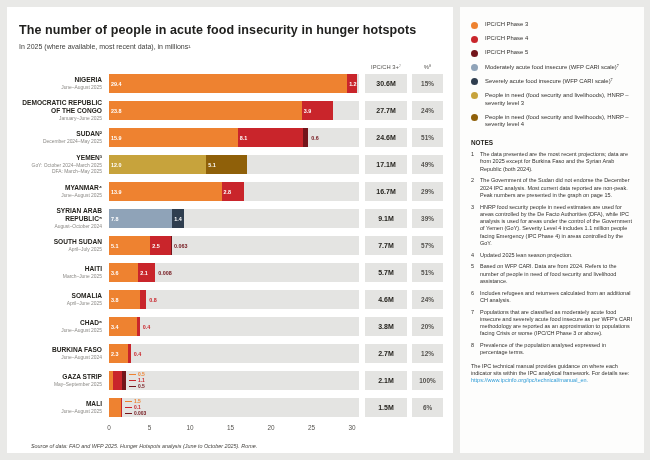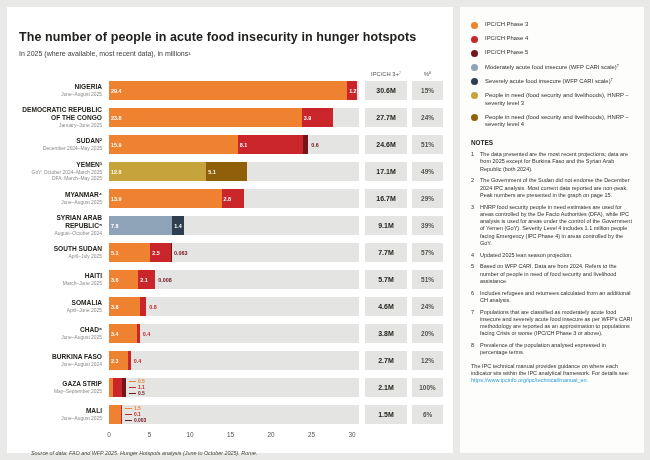--- a/index.html
+++ b/index.html
@@ -1,18 +1,18 @@
 <!DOCTYPE html>
 <html><head>
 <meta charset="utf-8">
 <style>
   * { margin:0; padding:0; box-sizing:border-box; }
   html,body { width:650px; height:460px; background:#e9e9e7; font-family:"Liberation Sans", sans-serif; overflow:hidden; }
   .stage { position:relative; width:650px; height:460px; }
-  .left-panel { position:absolute; left:7px; top:7px; width:446px; height:446px; background:#ffffff; padding:20px 8px 0 10px; }
+  .left-panel { position:absolute; left:7px; top:7px; width:446px; height:446px; background:#ffffff; padding:13px 8px 0 10px; }
   .right-panel { position:absolute; left:460px; top:7px; width:184px; height:446px; background:#fdfdfc; padding:14px 11px 0 11px; }
 
   .title { font-size:12.5px; font-weight:bold; color:#20201e; letter-spacing:.1px; margin:3px 0 0 2px; }
   .subtitle { font-size:7px; color:#3c3c3a; margin:6px 0 0 2px; }
 
   .hdr-row { display:flex; align-items:flex-end; margin-top:9px; height:11px; }
   .col-country { width:92px; flex:none; }
   .col-track { width:250px; flex:none; }
   .vhdr { width:42px; flex:none; margin-left:6px; text-align:center; font-size:5.8px; color:#55534f; }
   .phdr { width:31px; flex:none; margin-left:5px; text-align:center; font-size:5.8px; color:#55534f; }

